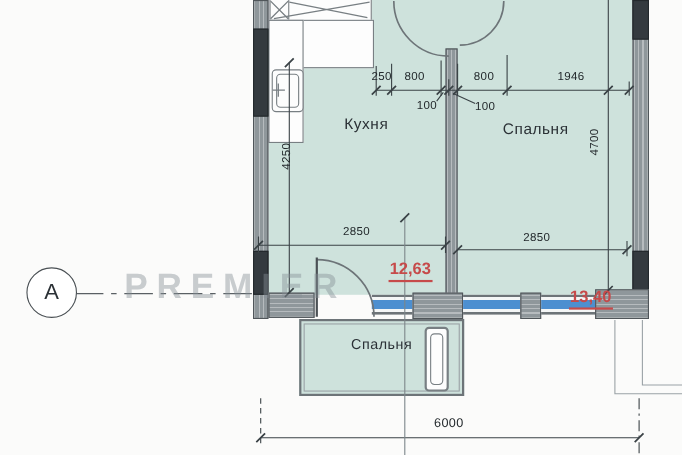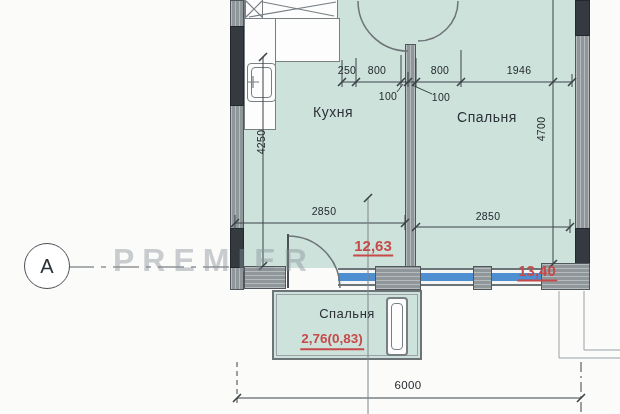--- a/index.html
+++ b/index.html
@@ -182,15 +182,14 @@
   <div class="dim" style="left:324px;top:211px;">2850</div>
   <div class="dim" style="left:488px;top:216px;">2850</div>
   <div class="dim" style="left:408px;top:386px;font-size:11.5px;text-align:center;">6000</div>
 
   <div class="room-label" style="left:333px;top:112px;">Кухня</div>
   <div class="room-label" style="left:465px;top:117px;margin-left:22px;">Спальня</div>
   <div class="room-label small" style="left:347px;top:313px;">Спальня</div>
 
   <div class="area" style="left:373px;top:247px;">12,63</div>
   <div class="area" style="left:537px;top:240px;margin-top:32px;">13,40</div>
-  <div class="area small" style="left:332px;top:341px;">2,76(0,83)</div>
 
 </div>
 
 </body></html>

